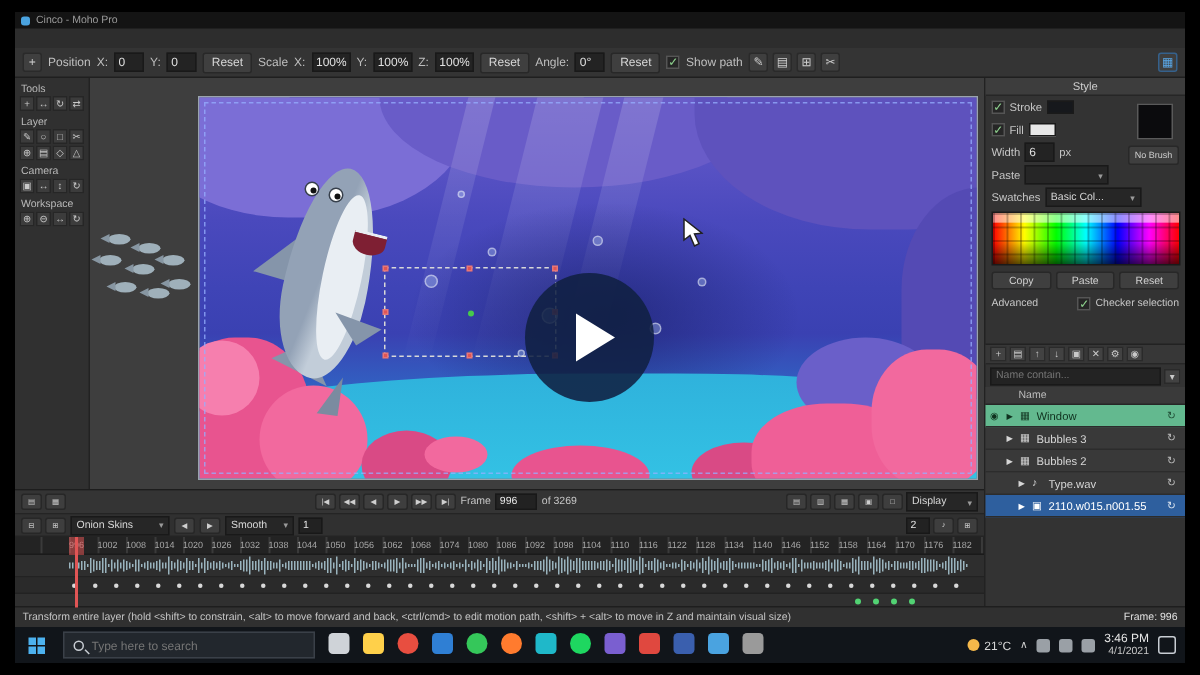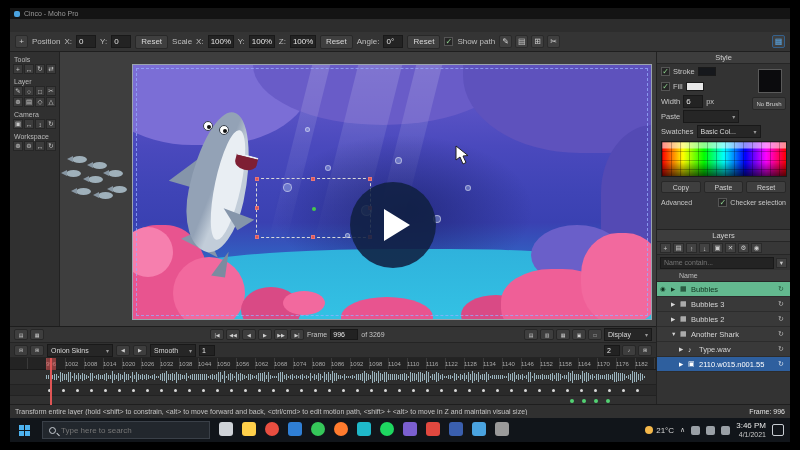--- a/index.html
+++ b/index.html
@@ -416,63 +416,55 @@
         <span class="sp-btn">Reset</span>
       </div>
       <div class="sp-row" style="font-size:7px;">
         <span>Advanced</span>
         <span class="cbx on" style="margin-left:auto;"></span>
         <span>Checker selection</span>
       </div>
     </div>
 
     <div class="layers-panel">
-      <div class="p-head">Layers</div>
       <div class="lp-icons" id="lp-icons">
           <span class="lp-ic">+</span>
           <span class="lp-ic">▤</span>
           <span class="lp-ic">↑</span>
           <span class="lp-ic">↓</span>
           <span class="lp-ic">▣</span>
           <span class="lp-ic">✕</span>
           <span class="lp-ic">⚙</span>
           <span class="lp-ic">◉</span>
         </div>
       <div class="lp-filter">
         <input placeholder="Name contain..." style="">
         <span class="lp-ic">▾</span>
       </div>
       <div class="lp-colhead">Name</div>
       <div class="lp-list" id="lp-list">
           <div class="layer-row sel-green">
             <span class="lr-eye">◉</span>
             <span class="lr-arrow">▶</span>
             <span class="lr-icon">▦</span>
-            <span class="lr-label">Bubbles</span>
+            <span class="lr-label">Window</span>
             <span class="lr-sync">↻</span>
           </div>
           <div class="layer-row">
             <span class="lr-eye"></span>
             <span class="lr-arrow">▶</span>
             <span class="lr-icon">▦</span>
             <span class="lr-label">Bubbles 3</span>
             <span class="lr-sync">↻</span>
           </div>
           <div class="layer-row">
             <span class="lr-eye"></span>
             <span class="lr-arrow">▶</span>
             <span class="lr-icon">▦</span>
             <span class="lr-label">Bubbles 2</span>
-            <span class="lr-sync">↻</span>
-          </div>
-          <div class="layer-row">
-            <span class="lr-eye"></span>
-            <span class="lr-arrow">▼</span>
-            <span class="lr-icon">▦</span>
-            <span class="lr-label">Another Shark</span>
             <span class="lr-sync">↻</span>
           </div>
           <div class="layer-row" style="padding-left: 11px;">
             <span class="lr-eye"></span>
             <span class="lr-arrow">▶</span>
             <span class="lr-icon">♪</span>
             <span class="lr-label">Type.wav</span>
             <span class="lr-sync">↻</span>
           </div>
           <div class="layer-row sel-blue" style="padding-left: 11px;">

